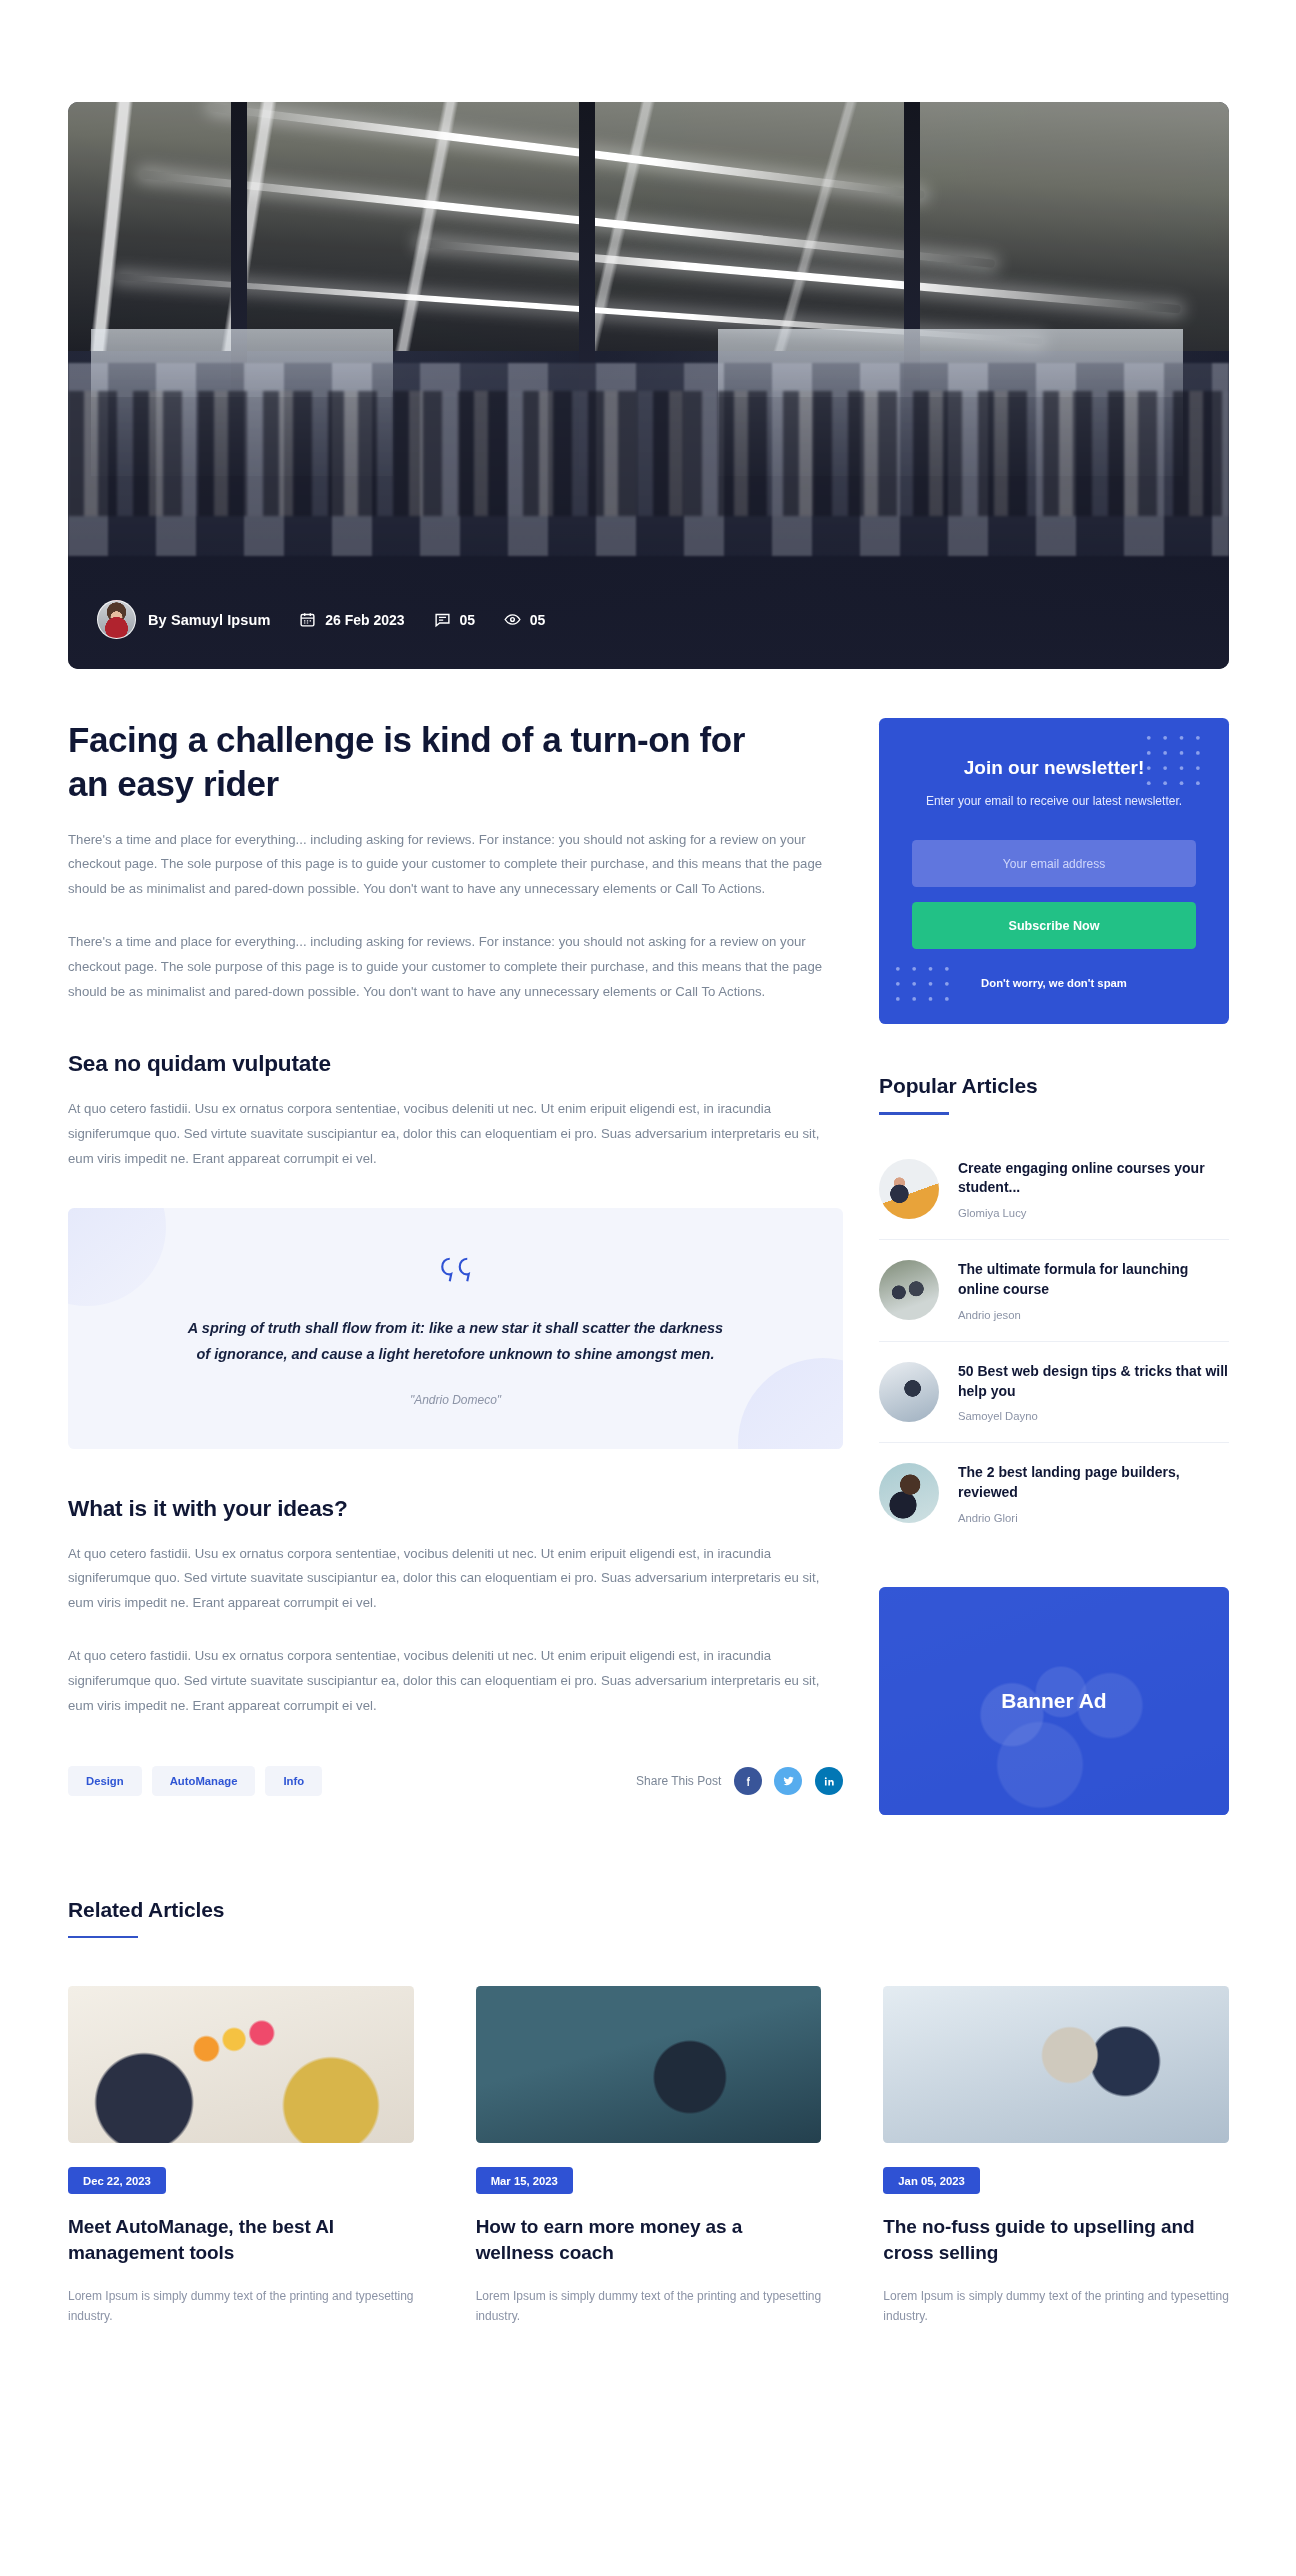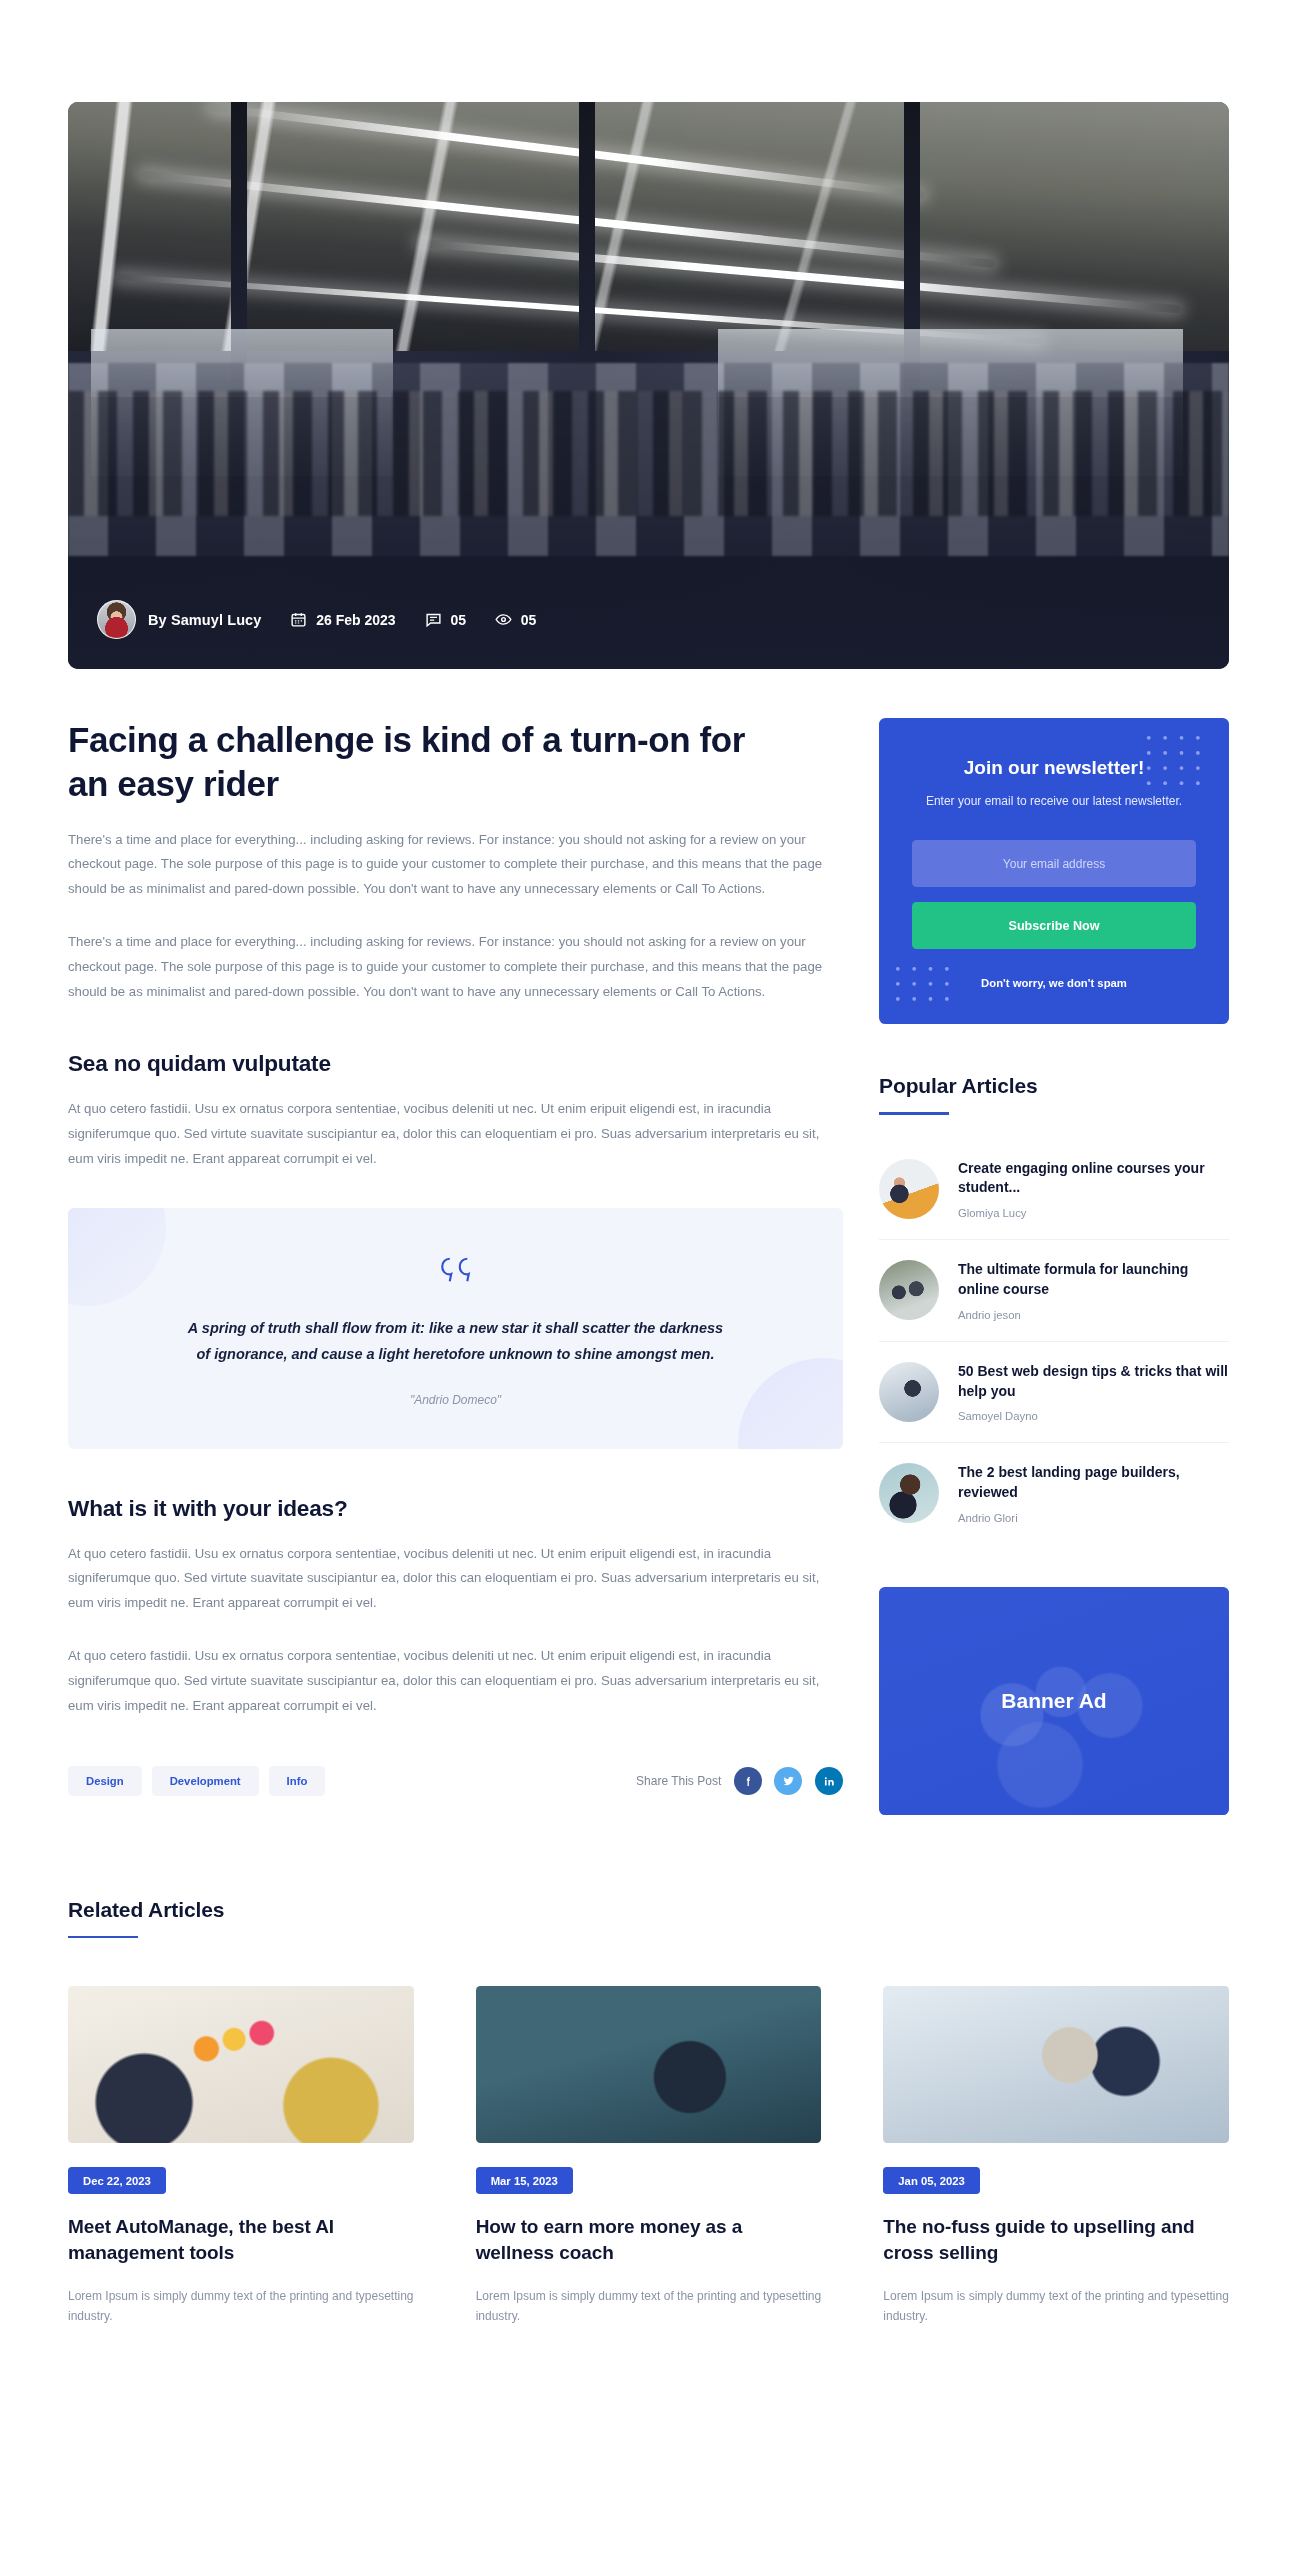--- a/index.html
+++ b/index.html
@@ -291,21 +291,21 @@
     <div class="hero-window" style="left:56%;width:40%;"></div>
     <div class="hero-floor"></div>
     <div class="hero-desks"></div>
     <div class="hero-people"></div>
 
     <div class="hero-meta">
       <div class="meta-author">
         <div class="meta-avatar"></div>
         <div class="meta-name">
           <span>By</span>
-          <span>Samuyl Lucy</span>
+          <span>Samuyl Ipsum</span>
         </div>
       </div>
 
       <div class="meta-item">
         <svg class="meta-ico" viewBox="0 0 24 24" fill="none" stroke="#ffffff" stroke-width="2">
           <rect x="3" y="5" width="18" height="16" rx="2"></rect>
           <path d="M3 10h18M8 3v4M16 3v4"></path>
           <path d="M7 14h2M11 14h2M15 14h2M7 17h2M11 17h2" stroke-width="1.6"></path>
         </svg>
         <span>26 Feb 2023</span>
@@ -352,21 +352,21 @@
         <figcaption class="q-author">"Andrio Domeco"</figcaption>
       </figure>
 
       <h2 class="art-h2">What is it with your ideas?</h2>
       <p class="art-p">At quo cetero fastidii. Usu ex ornatus corpora sententiae, vocibus deleniti ut nec. Ut enim eripuit eligendi est, in iracundia signiferumque quo. Sed virtute suavitate suscipiantur ea, dolor this can eloquentiam ei pro. Suas adversarium interpretaris eu sit, eum viris impedit ne. Erant appareat corrumpit ei vel.</p>
       <p class="art-p gap">At quo cetero fastidii. Usu ex ornatus corpora sententiae, vocibus deleniti ut nec. Ut enim eripuit eligendi est, in iracundia signiferumque quo. Sed virtute suavitate suscipiantur ea, dolor this can eloquentiam ei pro. Suas adversarium interpretaris eu sit, eum viris impedit ne. Erant appareat corrumpit ei vel.</p>
 
       <div class="foot-row">
         <div class="tags">
           <a class="tag">Design</a>
-          <a class="tag">Development</a>
+          <a class="tag">AutoManage</a>
           <a class="tag">Info</a>
         </div>
         <div class="share">
           <span class="share-label">Share This Post</span>
           <a class="s-ico" style="background:#395599;">
             <svg width="12.6" height="12.6" viewBox="0 0 24 24" fill="#ffffff">
               <path d="M15.1 8.2h-2V6.9c0-.6.4-.8.7-.8h1.3V3.6h-1.9c-2.2 0-2.7 1.6-2.7 2.7v1.9H9.2v2.6h1.3V21h2.6v-10.2h1.8l.2-2.6z"></path>
             </svg>
           </a>
           <a class="s-ico" style="background:#56acee;">

